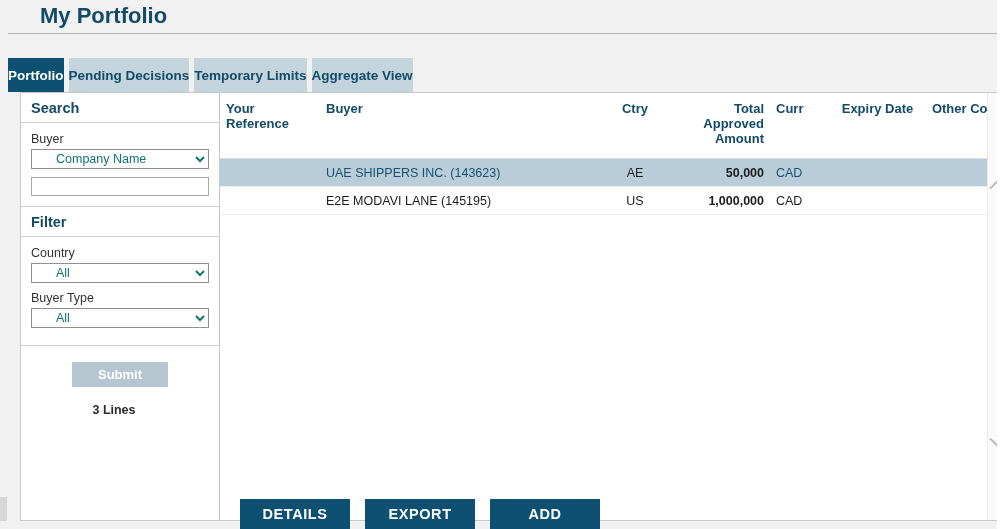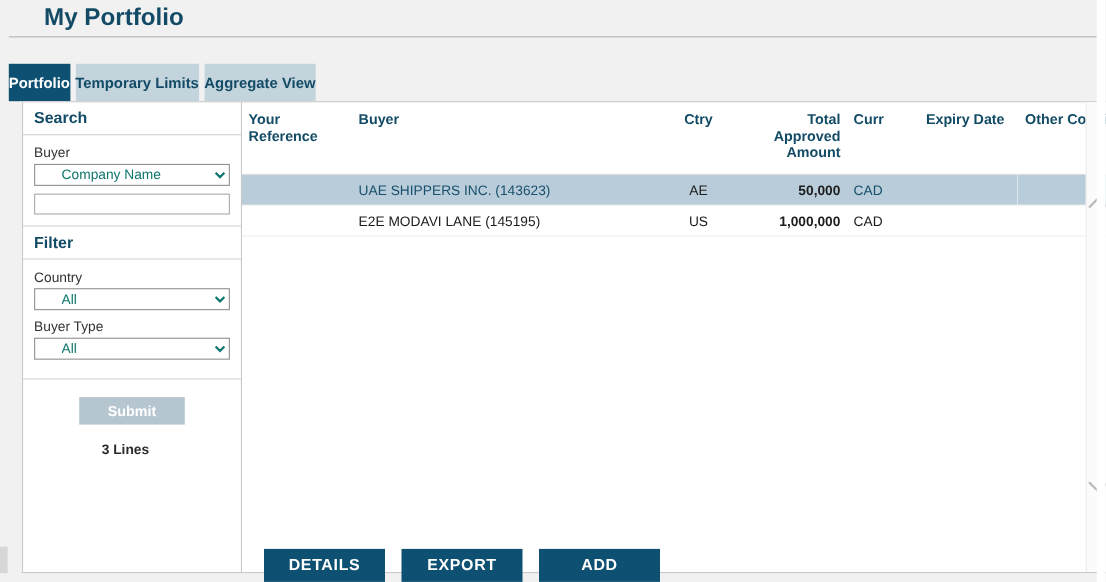--- a/index.html
+++ b/index.html
@@ -286,20 +286,23 @@
 <body>
 
 <div id="app">
 
   <div class="page-title">My Portfolio</div>
   <div class="title-rule"></div>
 
   <div class="tabstrip">
     <div class="tab active">
       <span>Portfolio</span>
+    </div>
+    <div class="tab">
+      <span>Pending Decisions</span>
     </div>
     <div class="tab">
       <span>Temporary Limits</span>
     </div>
     <div class="tab">
       <span>Aggregate View</span>
     </div>
   </div>
 
   <div class="content-frame">

